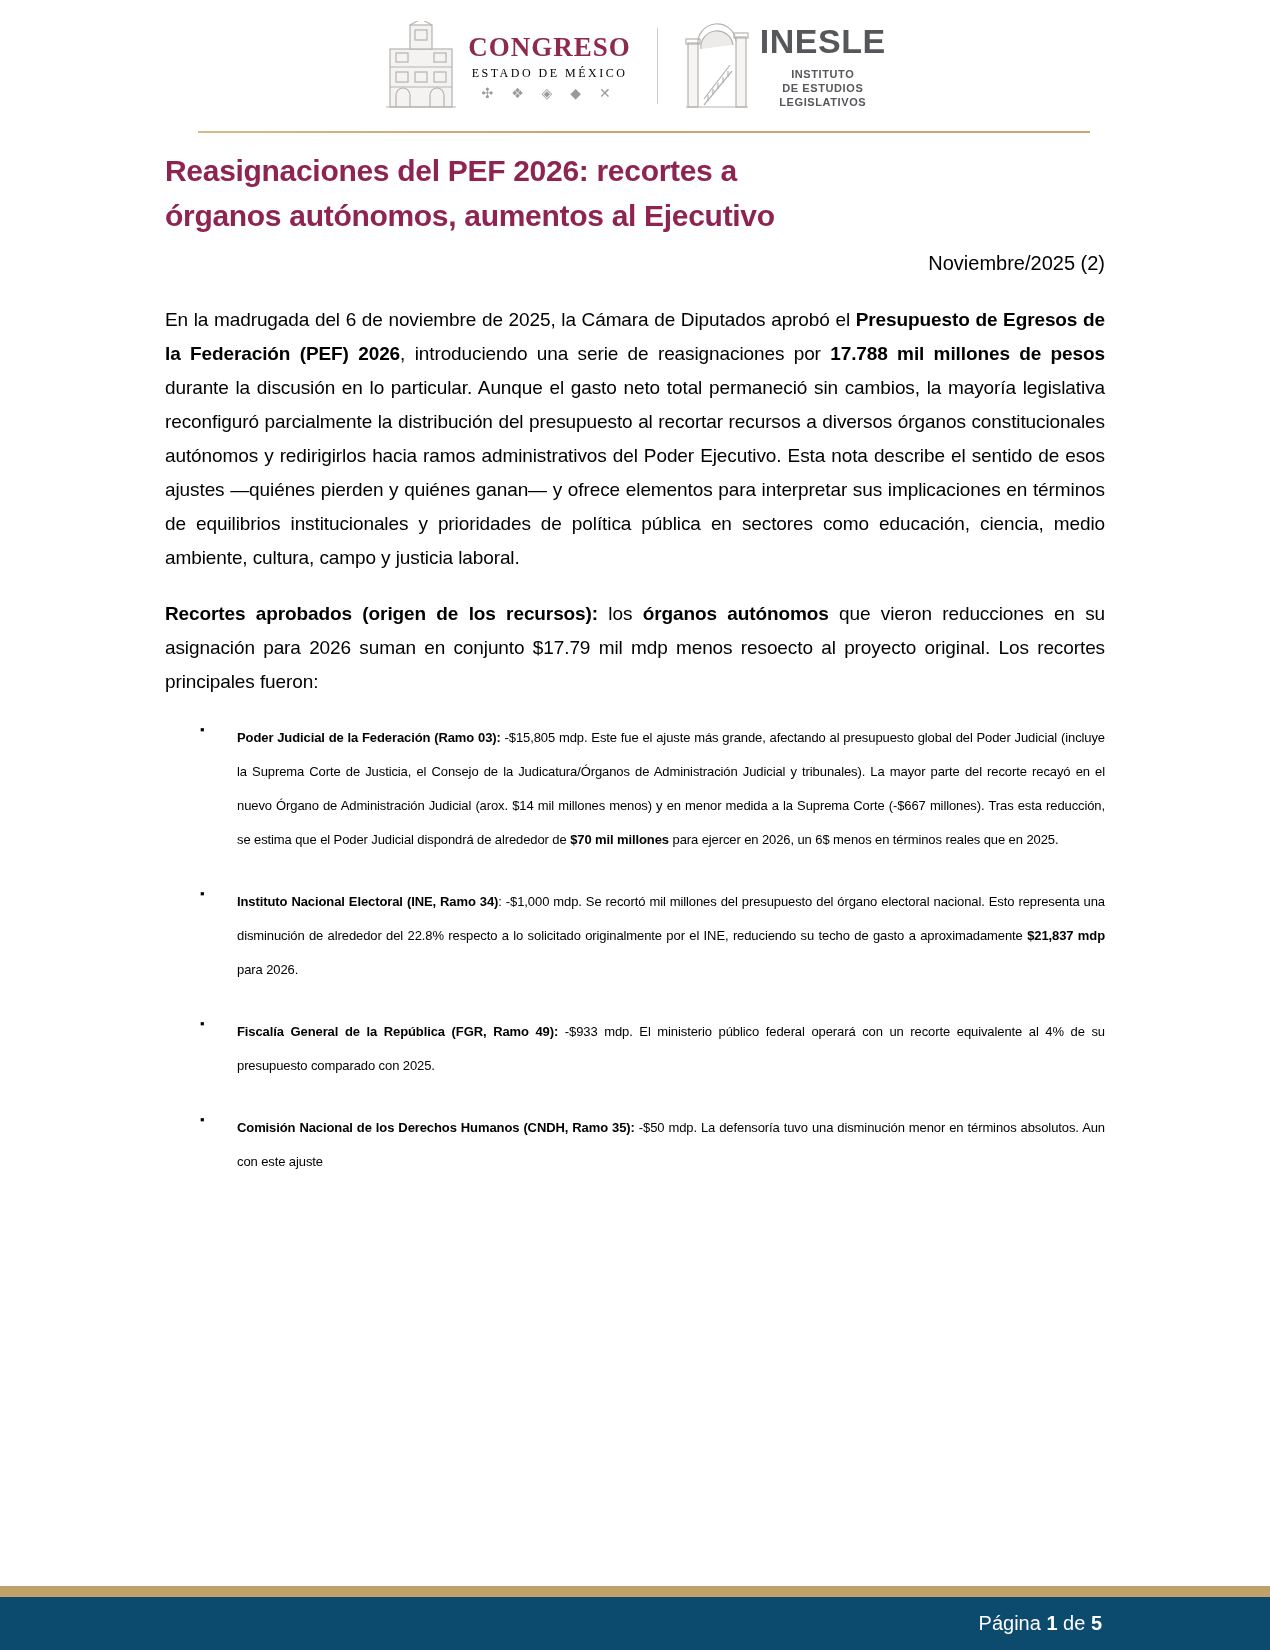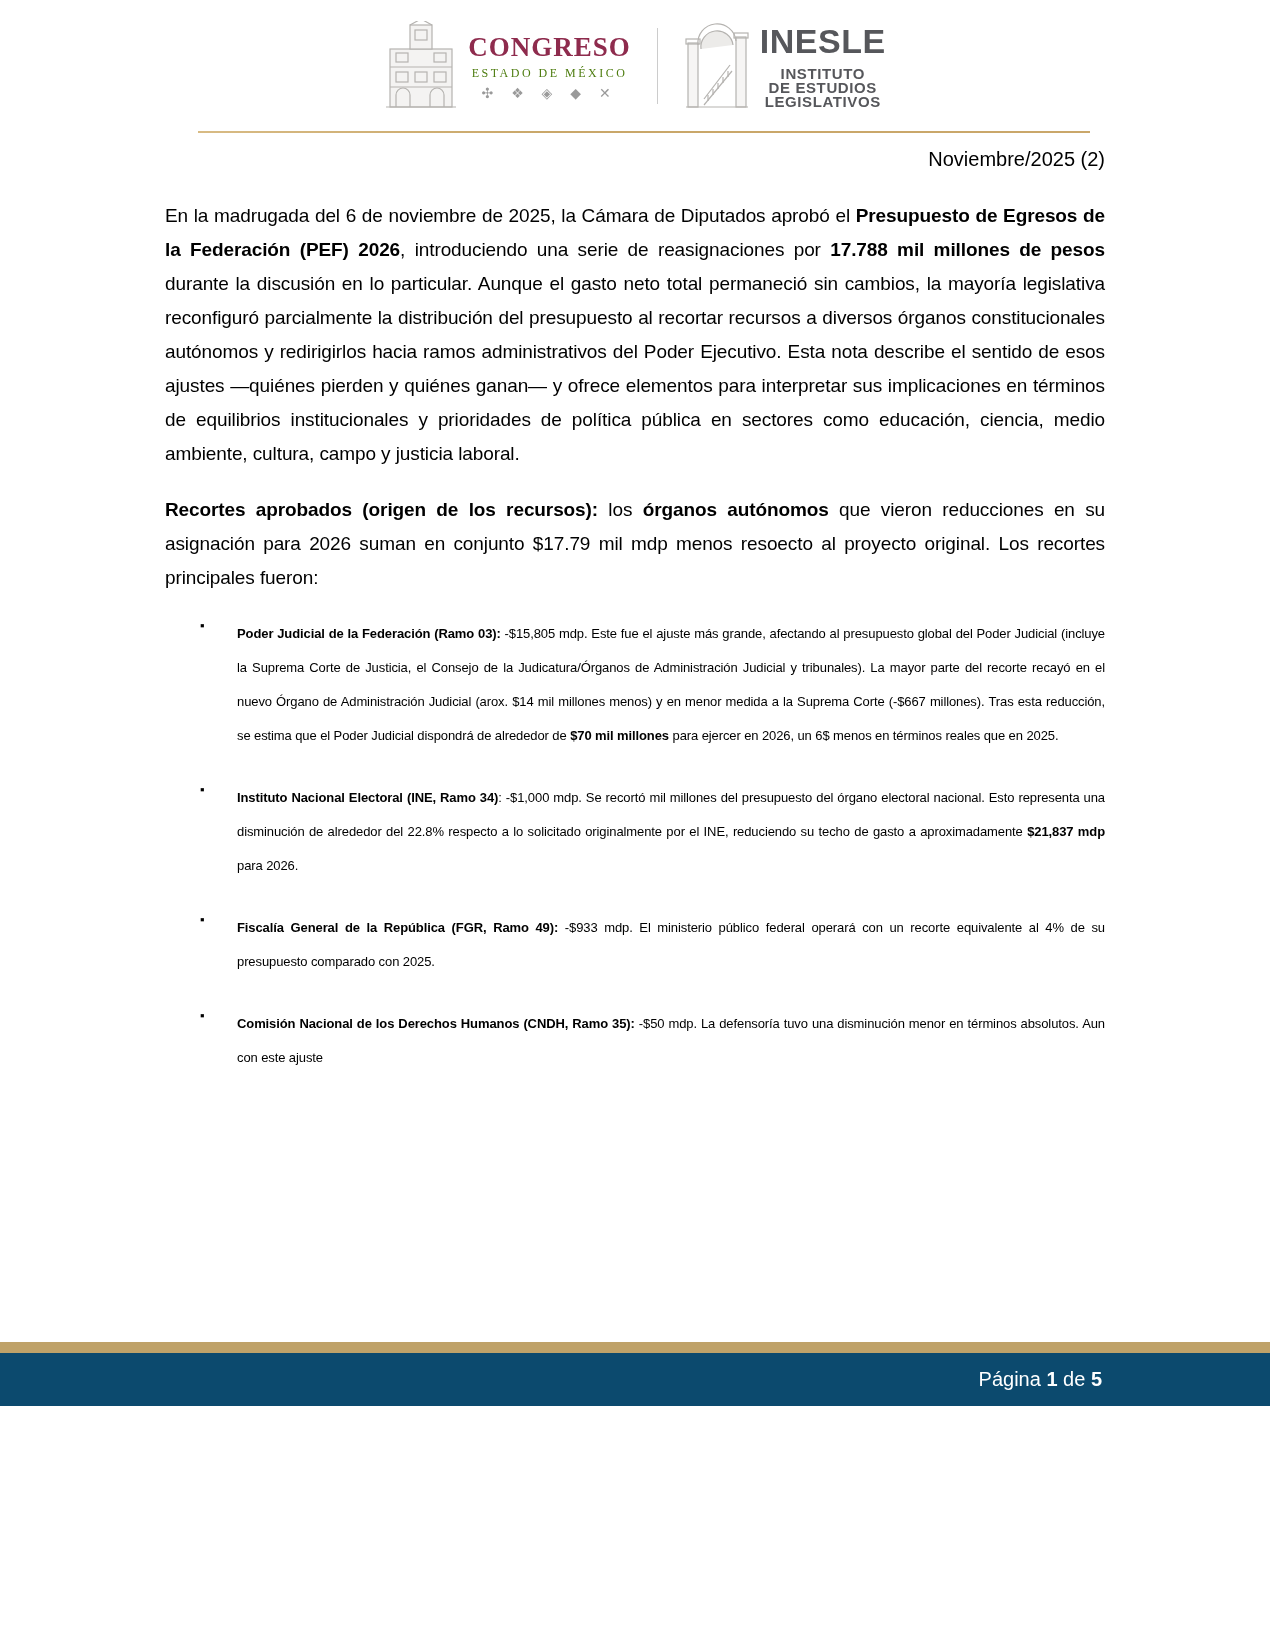--- a/index.html
+++ b/index.html
@@ -1,19 +1,19 @@
 <!DOCTYPE html>
 <html><head>
 <meta charset="utf-8">
 <style>
   * { margin:0; padding:0; box-sizing:border-box; }
   html,body { background:#ffffff; }
   .page {
     position:relative;
-    width:1270px; height:1406px;
+    width:1270px; height:1650px;
     background:#ffffff;
     font-family:"Liberation Sans", sans-serif;
     color:#111111;
     overflow:hidden;
     margin:0 auto;
     padding-left:40px;
   }
 
   
   .header { position:absolute; top:0; left:0; right:0; }
@@ -23,32 +23,32 @@
   }
   .logo { display:flex; align-items:center; gap:10px; }
   .congreso-text { text-align:center; }
   .congreso-name {
     font-family:"Liberation Serif", serif;
     font-weight:bold; font-size:27px; letter-spacing:1px;
     color:#8e2b4d;
   }
   .congreso-sub {
     font-family:"Liberation Serif", serif;
-    font-size:12px; letter-spacing:2.5px; color:#4d7c0f; margin-top:3px;
+    font-size:12px; letter-spacing:2.5px; color:#000000; margin-top:3px;
   }
   .congreso-orn {
     font-size:14px; letter-spacing:7px; color:#9a9a9a; margin-top:4px;
   }
   .logo-divider { width:1px; height:76px; background:#cccccc; margin:0 10px; }
   .inesle-text { text-align:center; }
   .inesle-name {
     font-weight:bold; font-size:34px; color:#56575b; letter-spacing:0.5px; line-height:34px;
   }
   .inesle-sub {
-    font-size:15px; font-weight:bold; color:#56575b; letter-spacing:0.6px;
+    font-size:11px; font-weight:bold; color:#56575b; letter-spacing:0.6px;
     line-height:14px; margin-top:9px;
   }
   .gold-rule {
     position:absolute; top:131px; left:198px; width:892px; height:2px;
     background:linear-gradient(90deg,#d8bb84,#c9a769 40%,#caa76a);
   }
 
   
   .doc-main { position:absolute; left:165px; right:165px; top:148px; }
   .doc-title {
@@ -142,20 +142,24 @@
           </div>
         </div>
       </div>
 
     </div>
     <div class="gold-rule"></div>
   </div>
 
   <div class="doc-main">
 
+    <h1 class="doc-title">
+      <span>Reasignaciones del PEF 2026: recortes a</span><br>
+      <span>órganos autónomos, aumentos al Ejecutivo</span>
+    </h1>
 
     <div class="doc-date">Noviembre/2025 (2)</div>
 
     <p class="doc-par"><span>En la madrugada del 6 de noviembre de 2025, la Cámara de Diputados aprobó el </span><b>Presupuesto de Egresos de la Federación (PEF) 2026</b><span>, introduciendo una serie de reasignaciones por </span><b>17.788 mil millones de pesos</b><span> durante la discusión en lo particular. Aunque el gasto neto total permaneció sin cambios, la mayoría legislativa reconfiguró parcialmente la distribución del presupuesto al recortar recursos a diversos órganos constitucionales autónomos y redirigirlos hacia ramos administrativos del Poder Ejecutivo. Esta nota describe el sentido de esos ajustes —quiénes pierden y quiénes ganan— y ofrece elementos para interpretar sus implicaciones en términos de equilibrios institucionales y prioridades de política pública en sectores como educación, ciencia, medio ambiente, cultura, campo y justicia laboral.</span></p>
 
     <p class="doc-par"><b>Recortes aprobados (origen de los recursos): </b><span>los </span><b>órganos autónomos</b><span> que vieron reducciones en su asignación para 2026 suman en conjunto $17.79 mil mdp menos resoecto al proyecto original. Los recortes principales fueron:</span></p>
 
     <ul class="cuts-list">
       <li>
         <span class="bullet-marker">▪</span>

